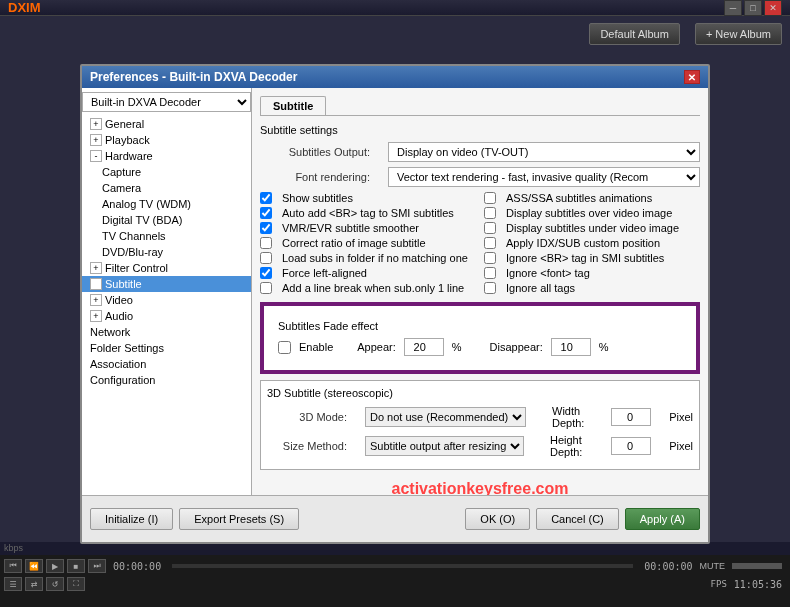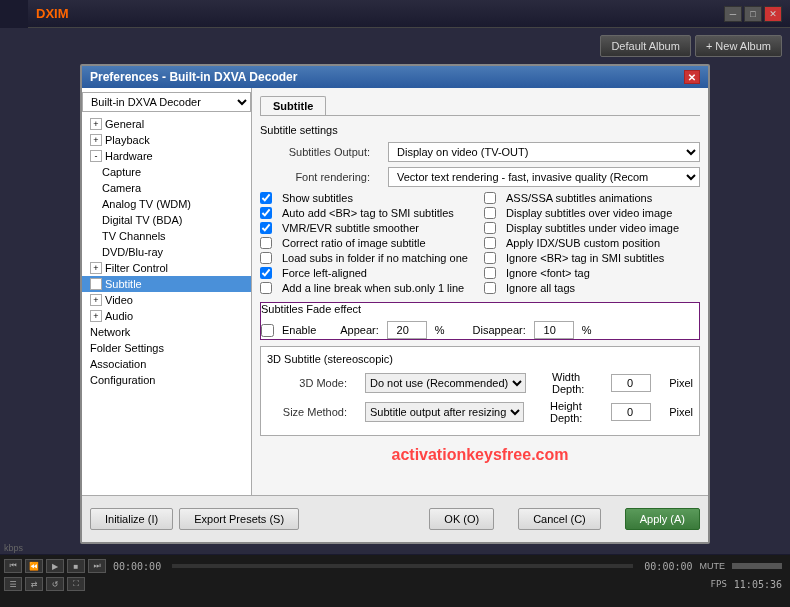--- a/index.html
+++ b/index.html
@@ -10,26 +10,25 @@
       font-family: 'Segoe UI', Tahoma, Arial, sans-serif;
       font-size: 11px;
       color: #e0e0e0;
       overflow: hidden;
       position: relative;
     }
 
     
     .title-bar {
       background: linear-gradient(to bottom, #2a2a3e, #1a1a2e);
-      height: 28px;
+      height: 16px;
       display: flex;
       align-items: center;
       padding: 0 8px;
       border-bottom: 1px solid #444;
-      margin-left: 28px;
     }
     .title-bar-logo {
       font-weight: bold;
       color: #ff6600;
       font-size: 13px;
       margin-right: 8px;
     }
     .title-bar-controls {
       margin-left: auto;
       display: flex;
@@ -50,21 +49,21 @@
     .tb-btn.close { background: #cc3333; }
 
     
     .top-toolbar {
       background: #2a2a3e;
       height: 36px;
       display: flex;
       align-items: center;
       justify-content: flex-end;
       padding: 0 8px;
-      gap: 4px;
+      gap: 15px;
     }
     .toolbar-btn {
       background: linear-gradient(to bottom, #555, #333);
       border: 1px solid #666;
       color: #ddd;
       padding: 4px 10px;
       cursor: pointer;
       font-size: 11px;
       border-radius: 2px;
     }
@@ -229,22 +228,22 @@
       color: #000;
     }
     .checkbox-item input[type="checkbox"] {
       width: 12px;
       height: 12px;
     }
 
     
     .fade-section {
       background: white;
-      border: 1px solid #701a75;
-      padding: 0;
+      border: 4px solid #701a75;
+      padding: 14px;
       margin-bottom: 6px;
     }
     .fade-title {
       font-size: 11px;
       color: #000;
       margin-bottom: 6px;
     }
     .fade-row {
       display: flex;
       align-items: center;
@@ -289,21 +288,21 @@
       display: flex;
       align-items: center;
       justify-content: space-between;
     }
     .dialog-bottom-left {
       display: flex;
       gap: 6px;
     }
     .dialog-bottom-right {
       display: flex;
-      gap: 24px;
+      gap: 6px;
       border-radius: 8px;
     }
     .dlg-btn {
       background: linear-gradient(to bottom, #f0f0f0, #d8d8d8);
       border: 1px solid #999;
       padding: 4px 14px;
       font-size: 11px;
       cursor: pointer;
       border-radius: 2px;
       color: #000;

